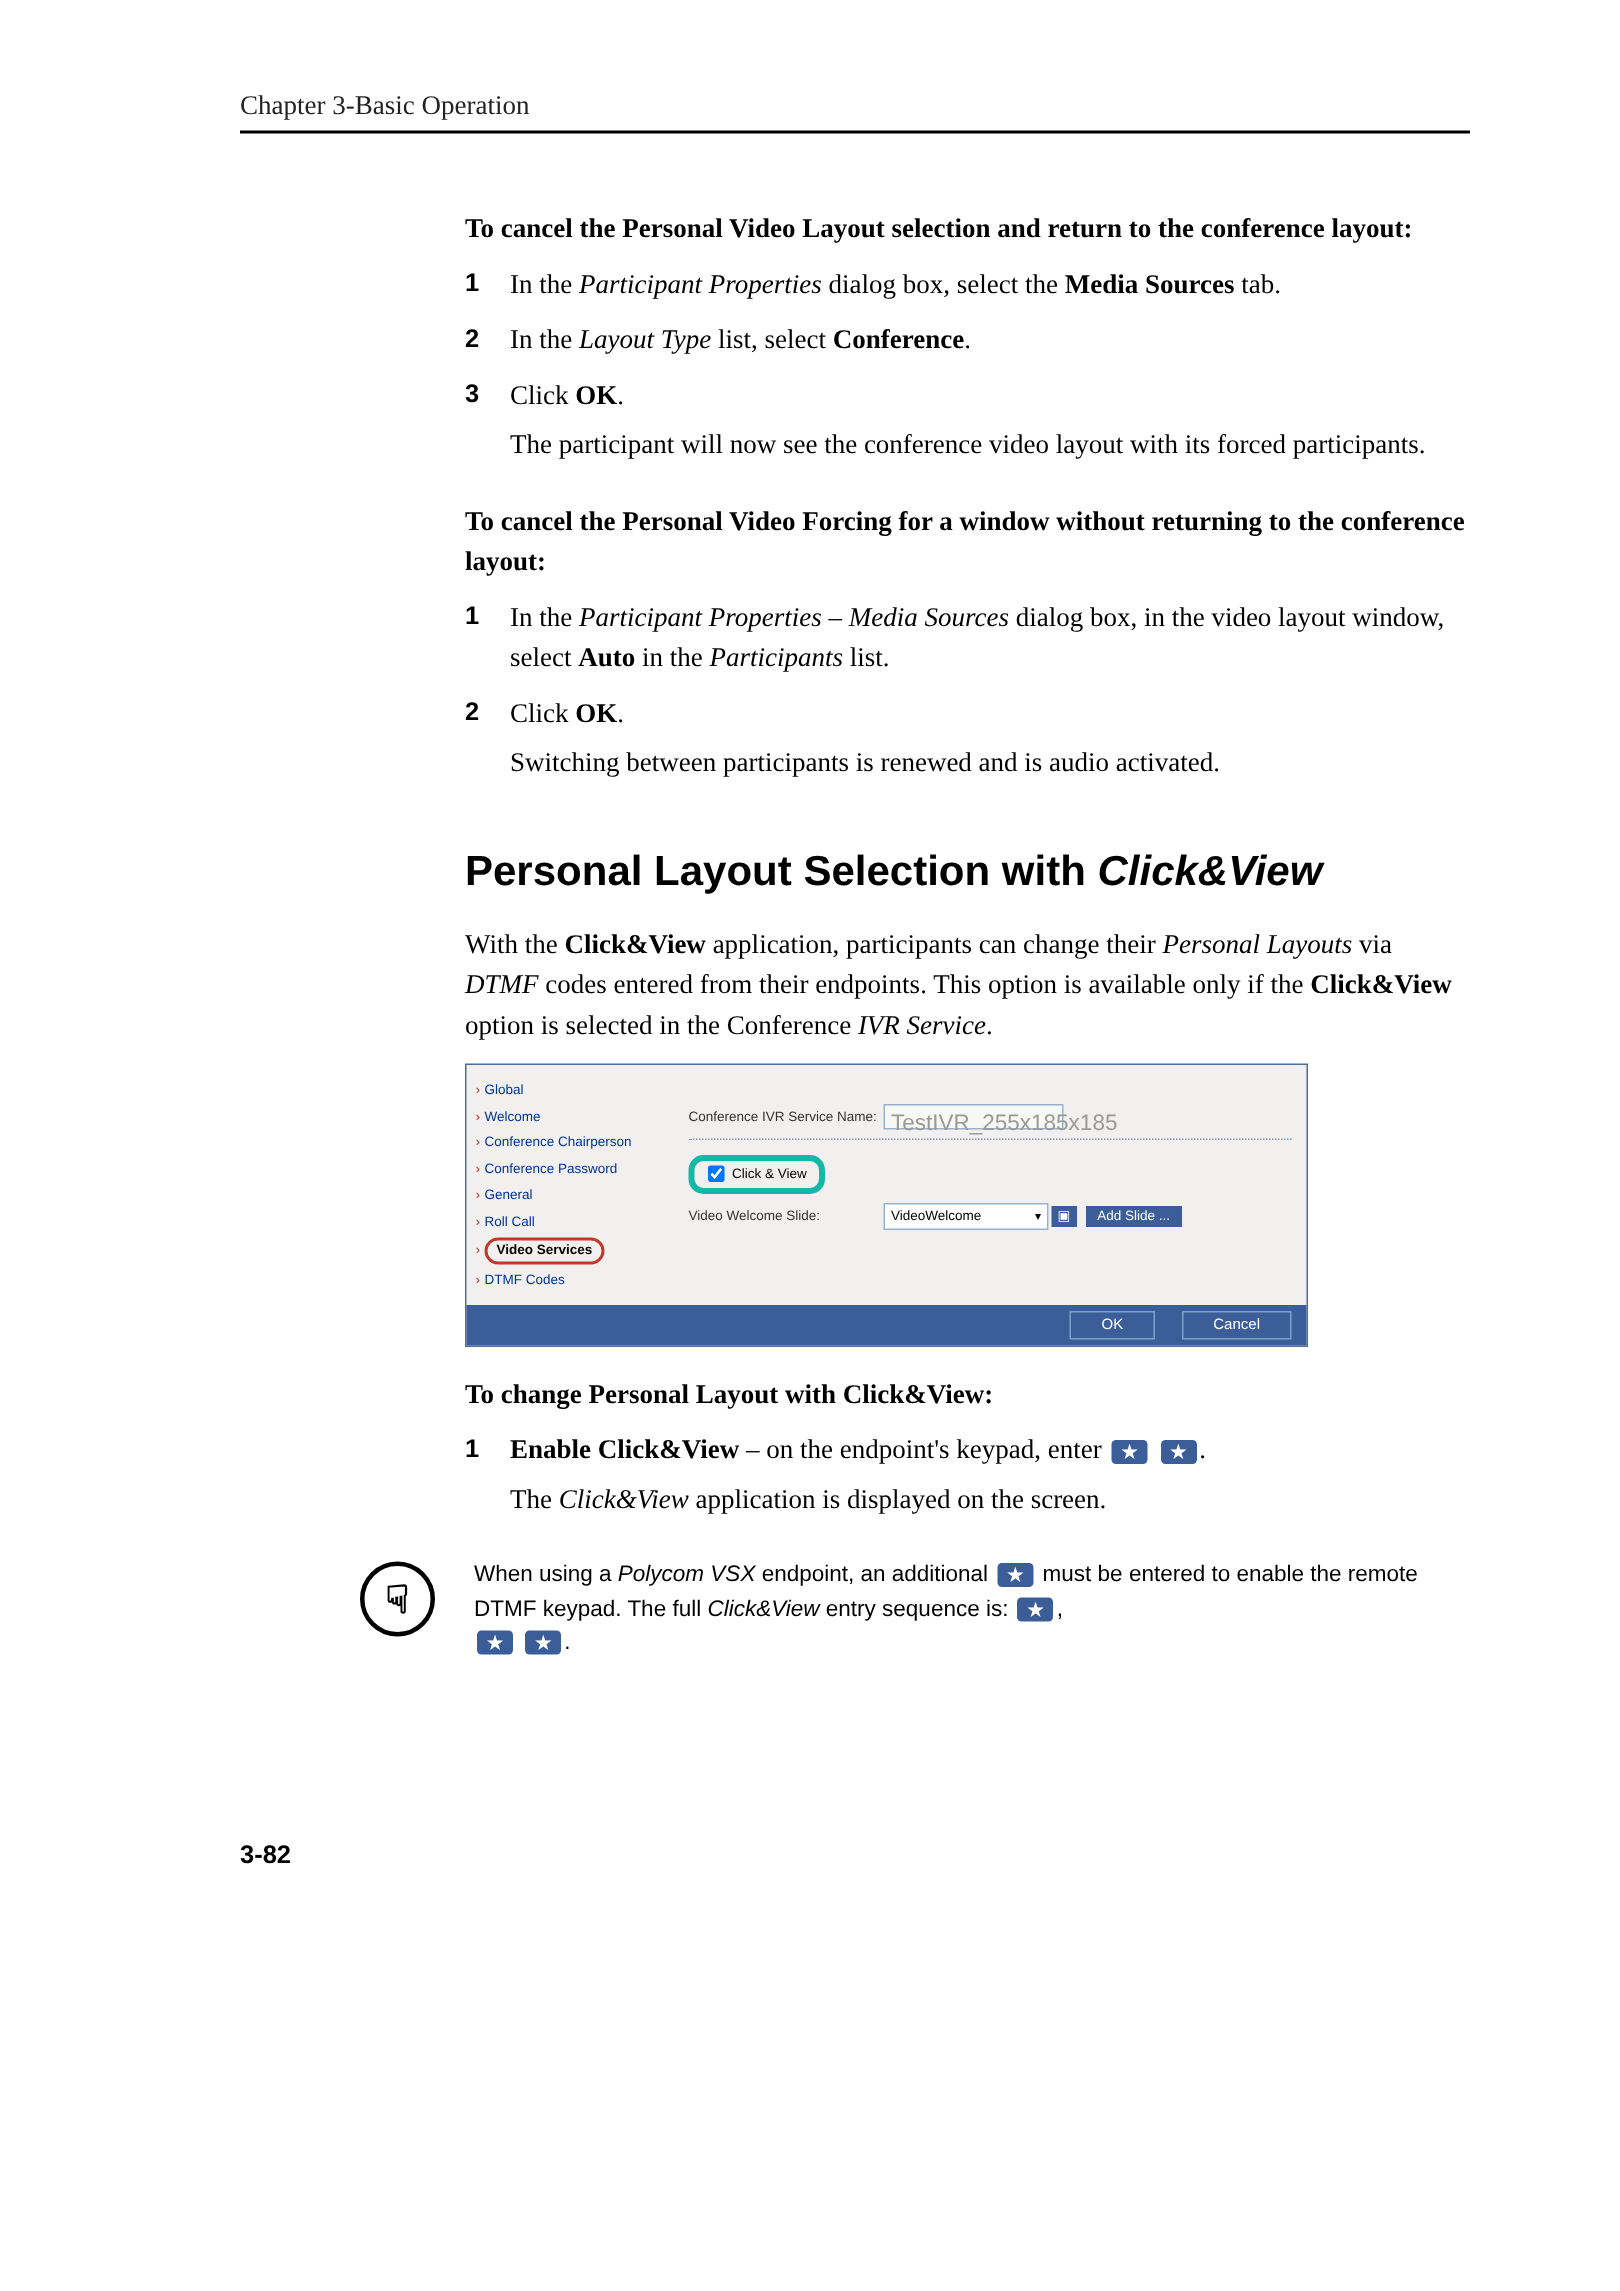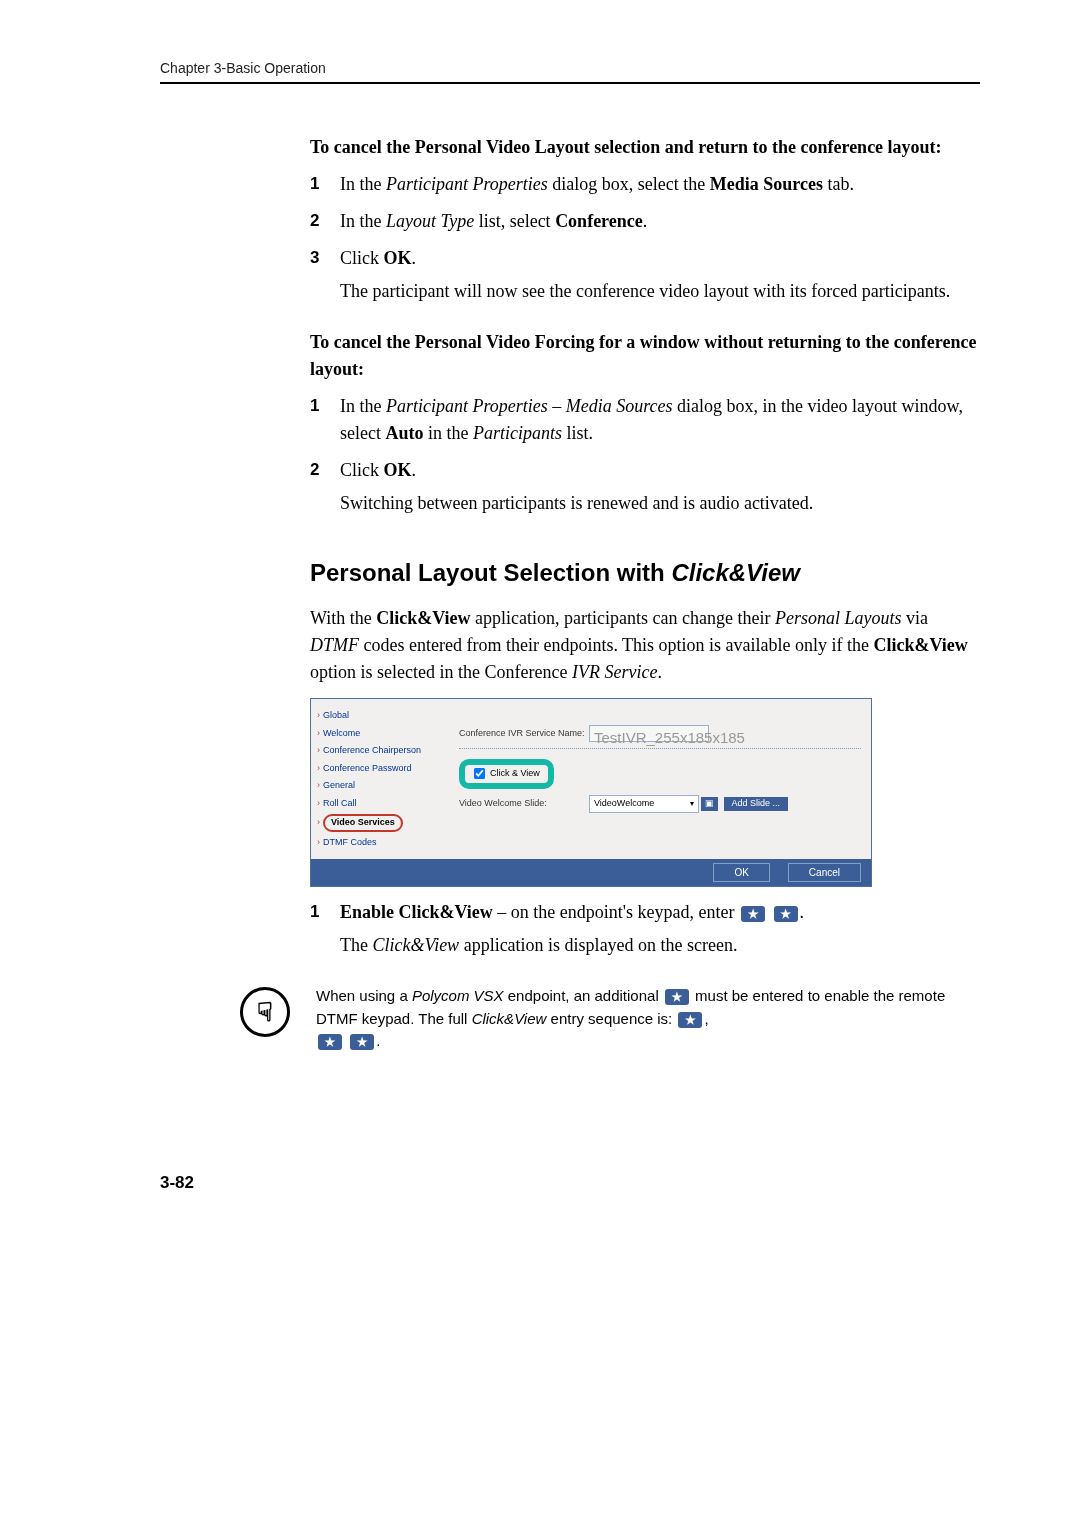--- a/index.html
+++ b/index.html
@@ -9,22 +9,22 @@
     font-family: Georgia, 'Times New Roman', serif;
     color: #000;
     width: 1080px;
   }
   .page {
     padding: 60px 100px 60px 160px;
     box-sizing: border-box;
     width: 1080px;
   }
   .chapter-header {
-    font-family: Liberation Sans, sans-serif;
-    font-size: 14px;
+    font-family: Liberation Serif, serif;
+    font-size: 18px;
     color: #222;
     margin-bottom: 6px;
   }
   .top-rule {
     border: none;
     border-top: 2px solid #000;
     margin: 0 0 50px 0;
   }
   .content {
     margin-left: 150px;
@@ -49,21 +49,21 @@
   }
   .step-body {
     flex: 1;
   }
   .step-body p { margin: 0 0 6px 0; }
   .italic { font-style: italic; }
   .bold { font-weight: bold; }
   .section-heading {
     font-family: Arial, Helvetica, sans-serif;
     font-weight: bold;
-    font-size: 24px;
+    font-size: 28px;
     margin: 32px 0 14px 0;
   }
   .body-para {
     margin: 10px 0;
   }
 
   
   .dialog {
     width: 560px;
     border: 1px solid #4f6f9a;
@@ -141,21 +141,21 @@
     color: #999;
     height: 13px;
     width: 110px;
   }
   .dotted-sep {
     border: none;
     border-top: 1px dotted #7a99c4;
     margin: 6px 0 10px 0;
   }
   .cv-row {
-    border: 6px solid #14b8a6;
+    border: 4px solid #14b8a6;
     border-radius: 10px;
     display: inline-flex;
     align-items: center;
     padding: 2px 8px;
     font-size: 9px;
     margin-bottom: 6px;
   }
   .cv-row input[type="checkbox"]{
     margin: 0 4px 0 0;
     transform: scale(0.85);
@@ -347,20 +347,21 @@
             <span class="add-slide-btn">Add Slide ...</span>
           </div>
         </div>
       </div>
       <div class="dialog-footer">
         <span class="dlg-btn">OK</span>
         <span class="dlg-btn">Cancel</span>
       </div>
     </div>
 
+    <p class="bold-para">To change Personal Layout with Click&amp;View:</p>
 
     <div class="step-row">
       <div class="step-num">1</div>
       <div class="step-body">
         <p>
           <span class="bold">Enable Click&amp;View</span><span> – on the endpoint's keypad, enter </span>
           <span class="inline-key">★</span>
           <span class="inline-key">★</span><span>.</span>
         </p>
         <p><span>The </span><span class="italic">Click&amp;View</span><span> application is displayed on the screen.</span></p>

